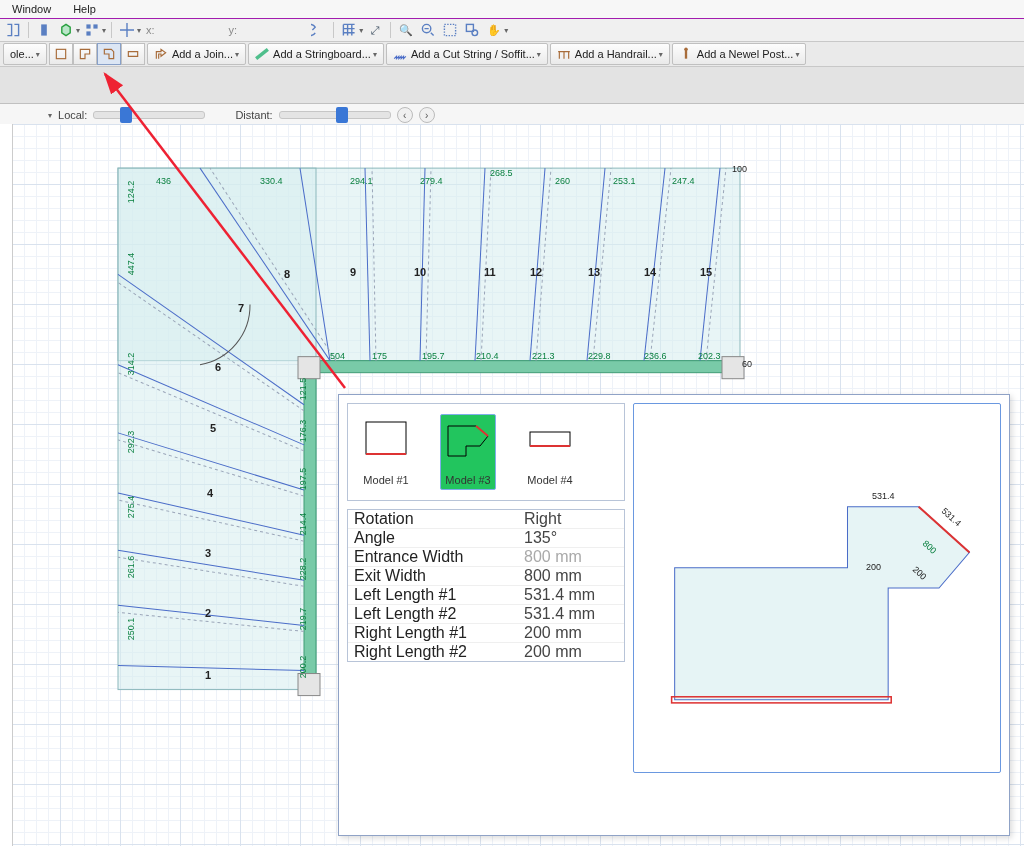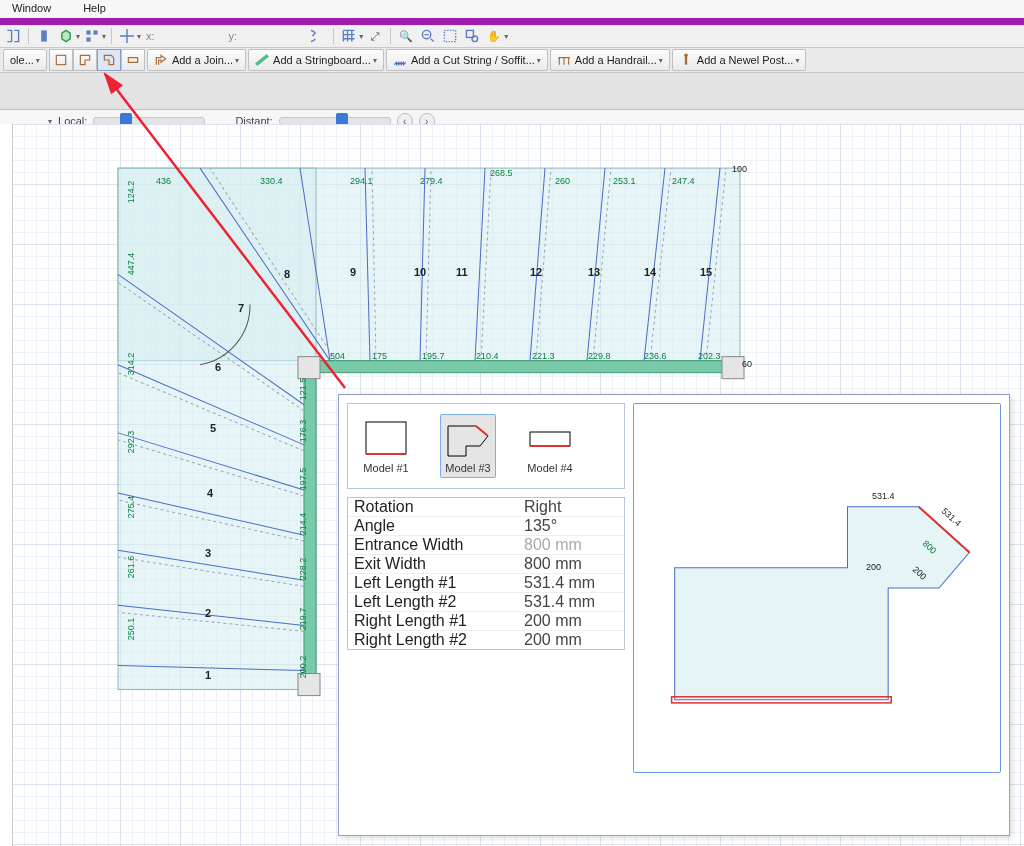--- a/index.html
+++ b/index.html
@@ -1,19 +1,19 @@
 <!DOCTYPE html>
 <html><head>
 <meta charset="utf-8">
 <style>
 html,body{margin:0;padding:0;font-family:Tahoma,Segoe UI,Arial,sans-serif;font-size:11px;color:#222;background:#fff;overflow:hidden}
 .container{width:1024px;height:846px;position:relative}
 
 
-.menu{height:18px;display:flex;background:#f7f7f7;border-bottom:7px solid #a21caf;padding-left:6px;gap:20px}
+.menu{height:18px;display:flex;align-items:center;background:#f7f7f7;border-bottom:1px solid #a21caf;padding-left:6px;gap:10px}
 .menu span{padding:2px 6px}
 .toolbar{height:22px;display:flex;align-items:center;background:#f0f0f0;border-bottom:1px solid #c8c8c8;padding-left:3px;gap:2px}
 .tb-btn{width:18px;height:18px;border:1px solid transparent;display:flex;align-items:center;justify-content:center;color:#456}
 .tb-sep{width:1px;height:16px;background:#c8c8c8;margin:0 3px}
 .tb-drop{font-size:8px;color:#666;margin-left:-2px}
 .tb-ico svg{width:14px;height:14px}
 .tb-lbl{font-size:11px;color:#888;margin-left:3px;margin-right:3px}
 .tb-input{width:60px;height:14px;border:none;background:transparent}
 
 .toolbar2{height:24px;display:flex;align-items:center;background:#eaeaea;border-bottom:1px solid #c8c8c8;padding-left:3px;gap:2px}
@@ -49,22 +49,22 @@
 .arrow{position:absolute;pointer-events:none}
 
 
 .dialog{position:absolute;left:338px;top:394px;width:670px;height:440px;background:#fff;border:1px solid #8fa2c6;box-shadow:2px 2px 6px rgba(0,0,0,.15)}
 .dlg-title{height:24px;display:flex;align-items:center;padding:0 8px;background:#fff;border-bottom:1px solid #d8d8d8;font-size:12px;color:#333}
 .dlg-title .ticon{width:16px;height:16px;margin-right:6px}
 .dlg-close{margin-left:auto;font-size:13px;color:#444;width:20px;height:20px;display:flex;align-items:center;justify-content:center}
 .dlg-body{display:flex;padding:8px;gap:8px;height:370px}
 .left-col{width:278px;display:flex;flex-direction:column;gap:8px}
 .models{border:1px solid #b8c4d8;padding:10px;display:flex;flex-wrap:wrap;gap:18px 26px}
-.model{display:flex;flex-direction:column;align-items:center;gap:4px;font-size:11px;color:#333;padding:3px;border:1px solid transparent;border-radius:2px}
-.model.sel{background:#e5e5e5;border-color:#7faeea}
+.model{display:flex;flex-direction:column;align-items:center;gap:16px;font-size:11px;color:#333;padding:3px;border:1px solid transparent;border-radius:2px}
+.model.sel{background:#22c55e;border-color:#7faeea}
 .model .mshape{width:48px;height:40px}
 .props{border:1px solid #b8c4d8;font-size:16px}
 .props .row{display:flex;height:18px;align-items:center;border-bottom:1px solid #efefef}
 .props .row:last-child{border-bottom:none}
 .props .k{flex:1;padding-left:6px}
 .props .v{width:100px;color:#444}
 .props .v.dim-v{color:#a9a9a9}
 .preview{flex:1;border:1px solid #6a98e0;border-radius:2px;background:#fff;position:relative}
 .preview svg{width:100%;height:100%}
 .plabel{position:absolute;font-size:9px;color:#222}
@@ -335,21 +335,21 @@
   <div class="stairnum" style="left:205px;top:545px">1</div>
   <div class="stairnum" style="left:205px;top:483px">2</div>
   <div class="stairnum" style="left:205px;top:423px">3</div>
   <div class="stairnum" style="left:207px;top:363px">4</div>
   <div class="stairnum" style="left:210px;top:298px">5</div>
   <div class="stairnum" style="left:215px;top:237px">6</div>
   <div class="stairnum" style="left:238px;top:178px">7</div>
   <div class="stairnum" style="left:284px;top:144px">8</div>
   <div class="stairnum" style="left:350px;top:142px">9</div>
   <div class="stairnum" style="left:414px;top:142px">10</div>
-  <div class="stairnum" style="left:456px;top:142px">11</div>
+  <div class="stairnum" style="left:484px;top:142px">11</div>
   <div class="stairnum" style="left:530px;top:142px">12</div>
   <div class="stairnum" style="left:588px;top:142px">13</div>
   <div class="stairnum" style="left:644px;top:142px">14</div>
   <div class="stairnum" style="left:700px;top:142px">15</div>
 </div>
 
 <svg class="arrow" style="left:0;top:0;width:1024px;height:846px">
   <defs>
         <marker id="ah" markerWidth="10" markerHeight="10" refX="8" refY="3" orient="auto">
           <path d="M0 0 L9 3 L0 6 Z" fill="#e23"></path>

